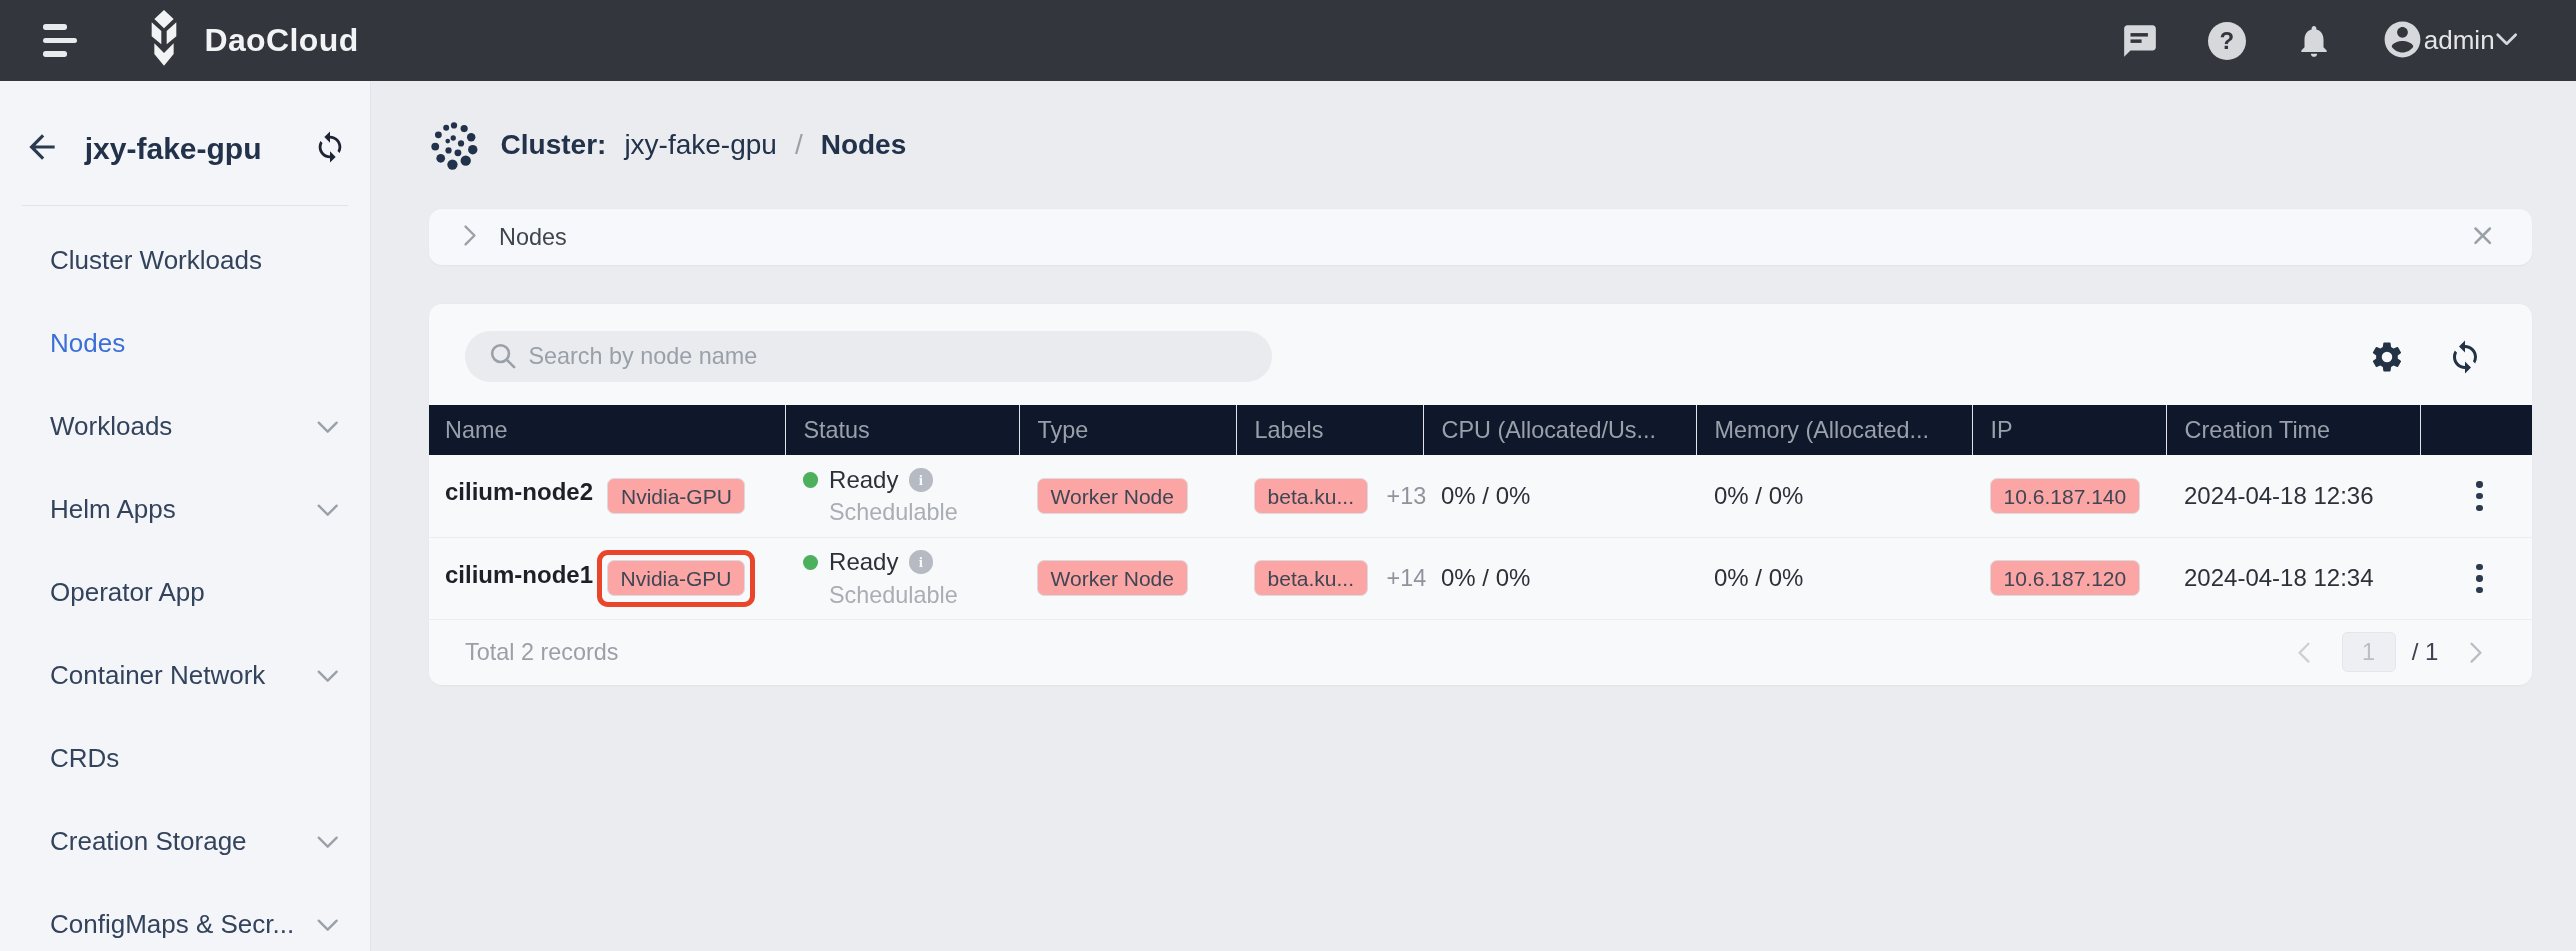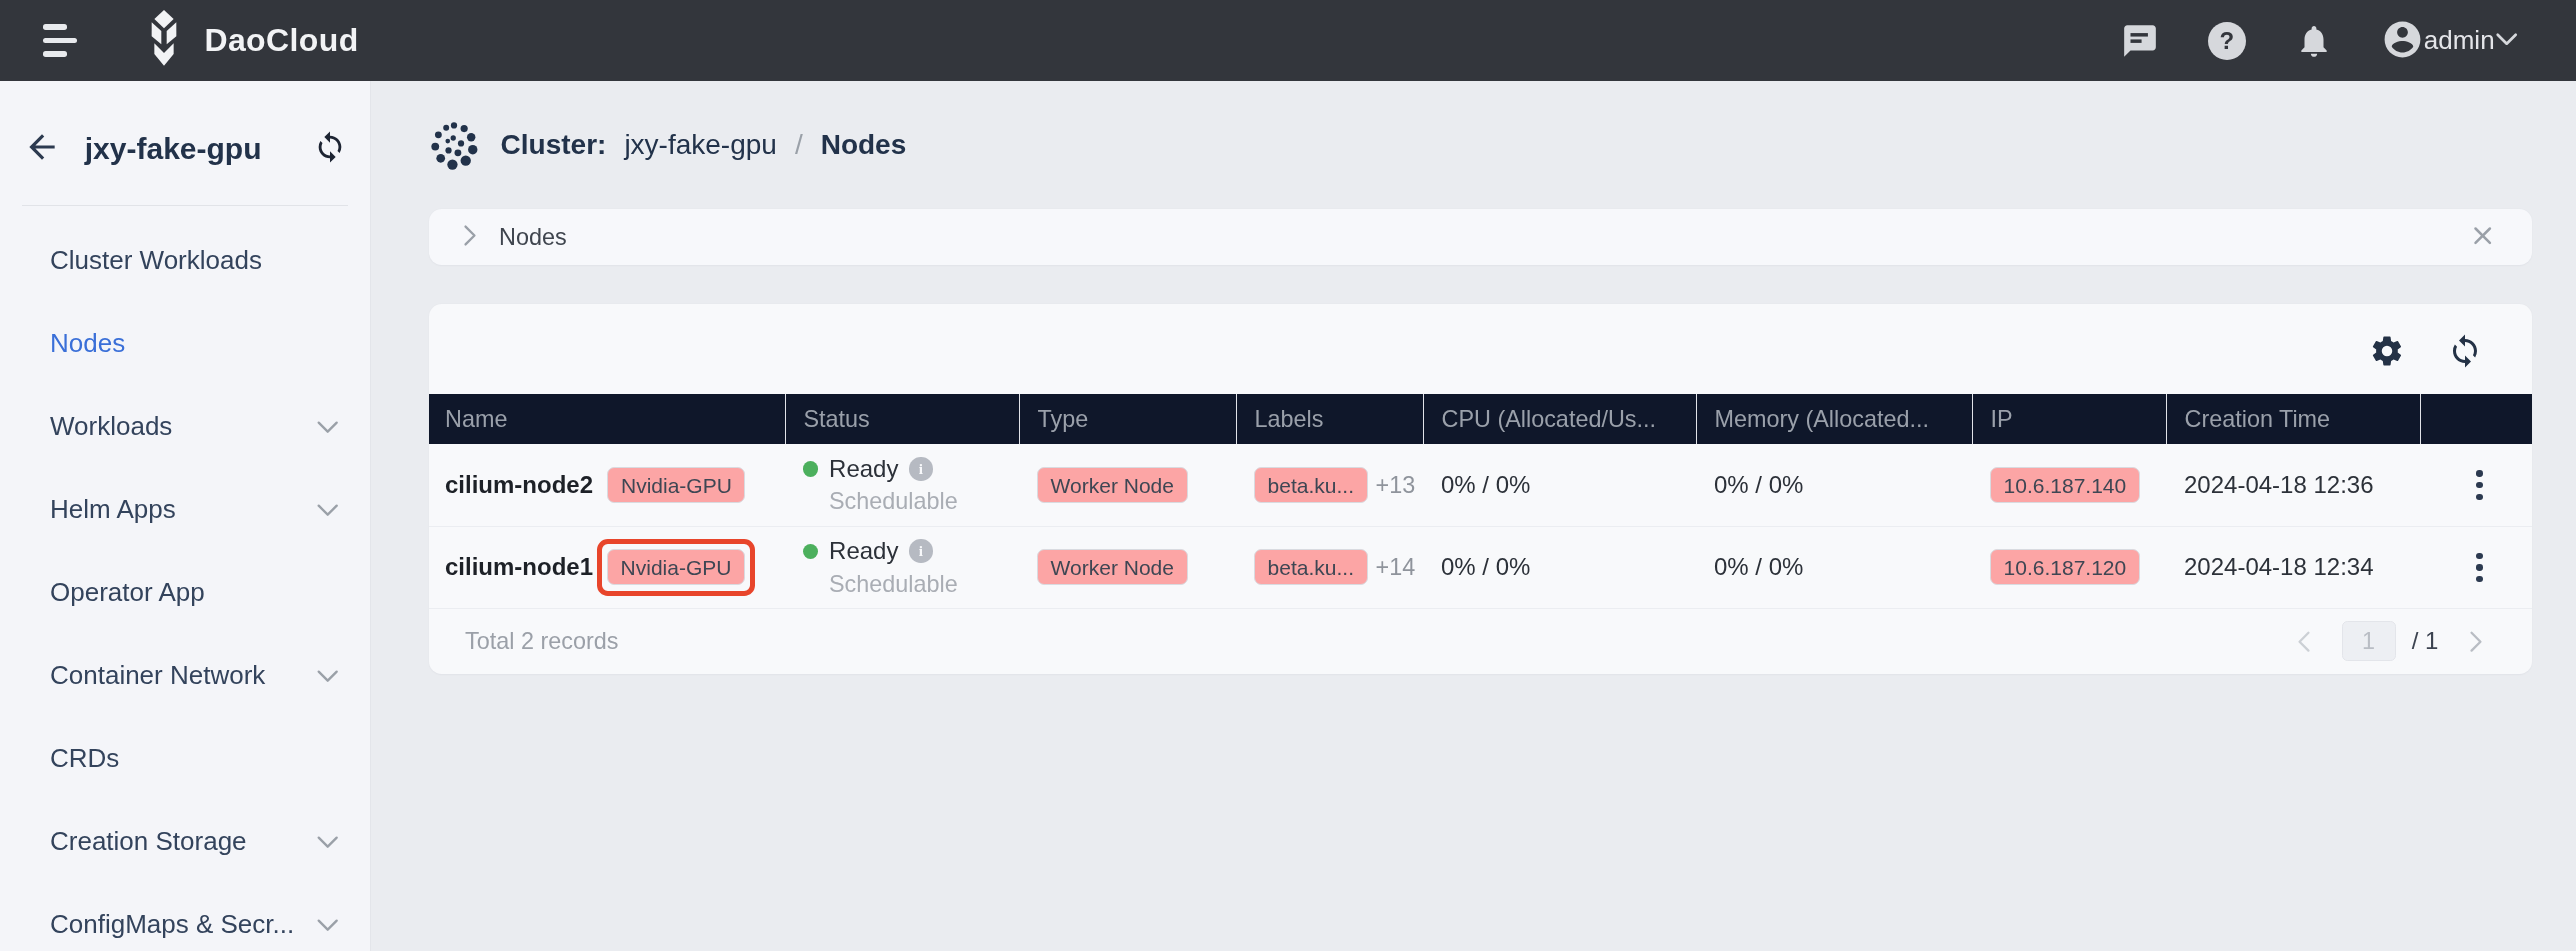--- a/index.html
+++ b/index.html
@@ -65,34 +65,34 @@
   table{ width:100%; border-collapse:collapse; table-layout:fixed; }
   thead th{ height:50px; background:#0f172a; font-weight:400; font-size:23.4px; color:#9aa0aa;
             text-align:left; padding:0 14.4px 0 18px; border-right:0.9px solid #e1e3e8;
             white-space:nowrap; overflow:hidden; }
   thead th:first-child{ padding-left:16px; }
   thead th:last-child{ border-right:0; }
   tbody td{ height:82px; border-bottom:0.9px solid #ebedf1; padding-left:18px; font-size:24px;
             color:#2c3139; vertical-align:middle; white-space:nowrap; }
   tbody td:first-child{ padding-left:16px; }
 
-  .cell-name{ display:flex; align-items:center; gap:14.4px; }
+  .cell-name{ display:flex; gap:14.4px; }
   .node-name{ font-weight:700; color:#1d2127; }
   .tag{ background:#fca5a5; border:1.8px solid #d9dbe0; border-radius:7.2px; padding:4.5px 12.6px;
         font-size:21px; color:#3e4653; line-height:1.2; display:inline-block; }
   .hl{ display:inline-flex; border:5.4px solid #e8452b; border-radius:10.8px; padding:5.4px; margin:-10.8px; }
 
   .status-line{ display:flex; align-items:center; gap:10.8px; }
   .dot{ width:15.3px; height:15.3px; border-radius:50%; background:#4cb05d; flex:none; }
   .info{ width:23.4px; height:23.4px; border-radius:50%; background:#b6bac2; color:#f8f9fb;
          font-size:15.3px; font-weight:700; display:inline-flex; align-items:center; justify-content:center;
          font-family:"Liberation Serif", serif; cursor:pointer; }
   .sub-status{ margin:5.4px 0 0 26px; font-size:23.4px; color:#a9adb4; }
 
-  .labels-cell{ display:flex; align-items:center; gap:8px; }
+  .labels-cell{ display:flex; align-items:center; gap:19px; }
   .label-more{ color:#8f949c; font-size:23.4px; }
 
   .kebab{ display:flex; flex-direction:column; gap:5.4px; width:40px; align-items:center;
           margin-left:21.6px; cursor:pointer; }
   .kebab i{ width:6.3px; height:6.3px; border-radius:50%; background:#2c3a50; }
 
   .tfooter{ height:65px; display:flex; align-items:center; padding:0 40px 0 36px; }
   .total{ font-size:23.4px; color:#9ba0a8; }
   .pager{ margin-left:auto; display:flex; align-items:center; gap:21.6px; }
   .pg-btn{ width:32px; height:32px; display:flex; align-items:center; justify-content:center; cursor:pointer; }
@@ -262,20 +262,29 @@
           <svg width="23.4" height="23.4" viewBox="0 0 26 26">
               <line x1="5" y1="5" x2="21" y2="21" stroke="#9aa0a8" stroke-width="2.8" stroke-linecap="round"></line>
               <line x1="21" y1="5" x2="5" y2="21" stroke="#9aa0a8" stroke-width="2.8" stroke-linecap="round"></line>
             </svg>
         </span>
       </div>
 
       <div class="table-card">
 
         <div class="toolbar">
+          <div class="search">
+            <span>
+              <svg width="31" height="31" viewBox="0 0 24 24">
+                  <circle cx="10.5" cy="10.5" r="6.5" fill="none" stroke="#9aa0a8" stroke-width="2"></circle>
+                  <line x1="15.5" y1="15.5" x2="21" y2="21" stroke="#9aa0a8" stroke-width="2" stroke-linecap="round"></line>
+                </svg>
+            </span>
+            <input placeholder="Search by node name" style="">
+          </div>
           <div class="tool-btn tool-gear">
             <svg width="36" height="36" viewBox="0 0 24 24">
                 <path d="M19.14 12.94a7 7 0 0 0 .06-.94 7 7 0 0 0-.06-.94l2.03-1.58a.5.5 0 0 0 .12-.64l-1.92-3.32a.5.5 0 0 0-.61-.22l-2.39.96a7.3 7.3 0 0 0-1.62-.94l-.36-2.54a.5.5 0 0 0-.5-.42h-3.84a.5.5 0 0 0-.5.42l-.36 2.54c-.59.24-1.13.56-1.62.94l-2.39-.96a.5.5 0 0 0-.61.22L2.65 8.84a.5.5 0 0 0 .12.64l2.03 1.58a7 7 0 0 0 0 1.88l-2.03 1.58a.5.5 0 0 0-.12.64l1.92 3.32c.13.23.4.32.61.22l2.39-.96c.49.38 1.03.7 1.62.94l.36 2.54a.5.5 0 0 0 .5.42h3.84a.5.5 0 0 0 .5-.42l.36-2.54c.59-.24 1.13-.56 1.62-.94l2.39.96c.23.09.48 0 .61-.22l1.92-3.32a.5.5 0 0 0-.12-.64l-2.03-1.58zM12 15.5a3.5 3.5 0 1 1 0-7 3.5 3.5 0 0 1 0 7z" fill="#243246"></path>
               </svg>
           </div>
           <div class="tool-btn tool-refresh">
             <svg width="36" height="36" viewBox="0 0 24 24">
                 <path d="M12 4V1L8 5l4 4V6c3.31 0 6 2.69 6 6 0 1.01-.25 1.97-.7 2.8l1.46 1.46A7.93 7.93 0 0 0 20 12c0-4.42-3.58-8-8-8zm0 14c-3.31 0-6-2.69-6-6 0-1.01.25-1.97.7-2.8L5.24 7.74A7.93 7.93 0 0 0 4 12c0 4.42 3.58 8 8 8v3l4-4-4-4v3z" fill="#243246"></path>
               </svg>
           </div>

